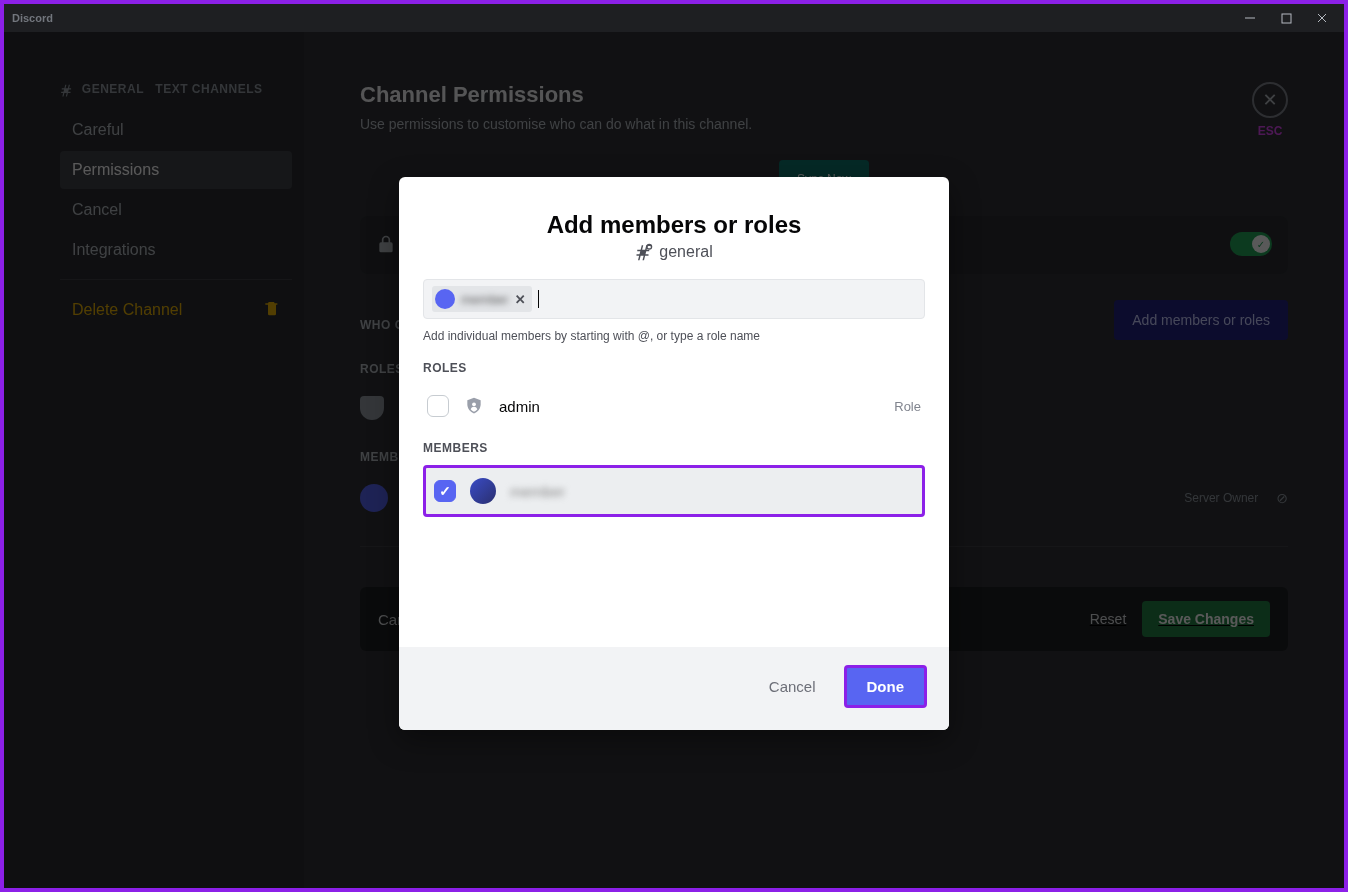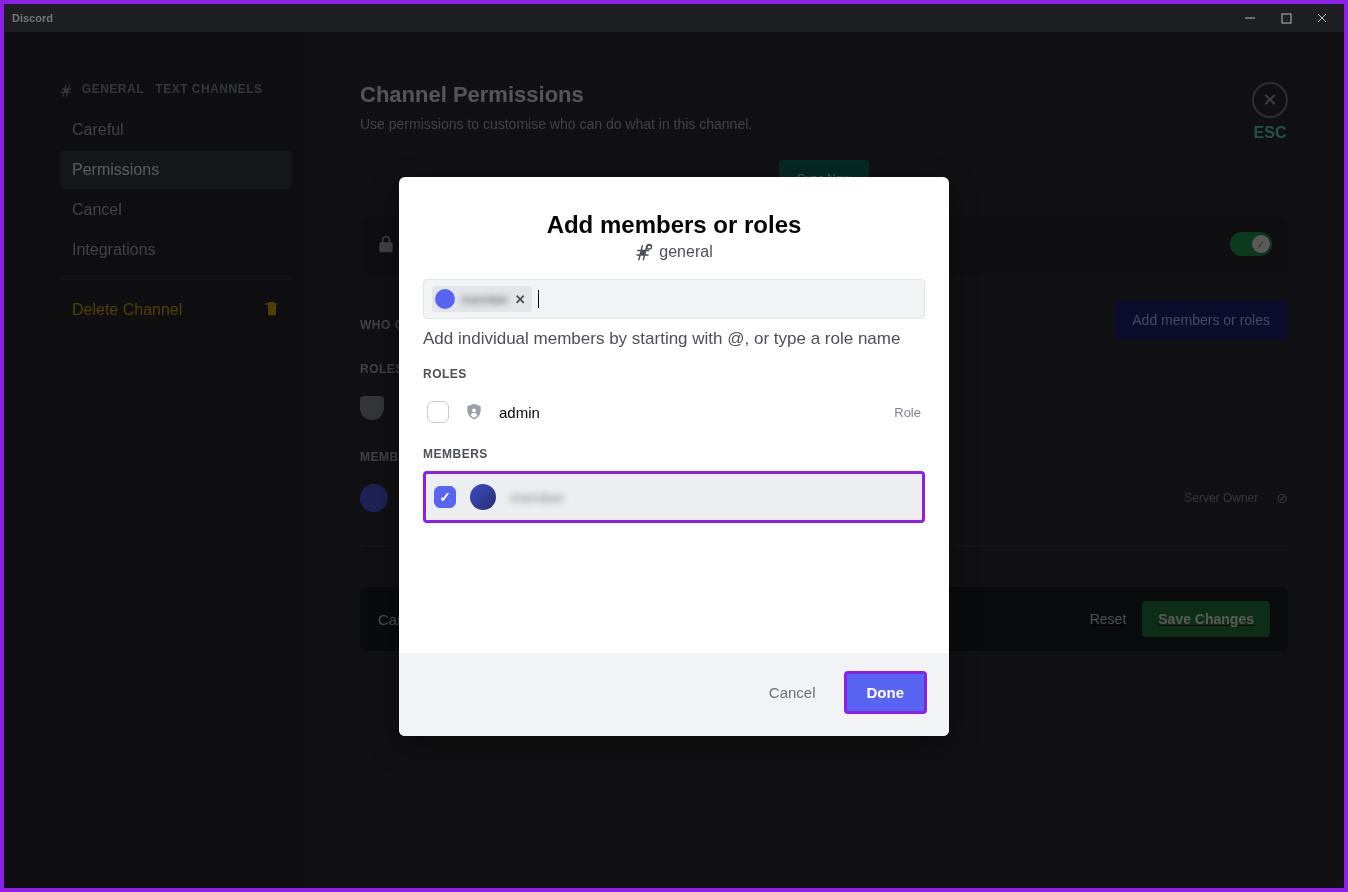--- a/index.html
+++ b/index.html
@@ -15,21 +15,21 @@
 .sidebar-header .hash-icon { vertical-align: middle; margin-right: 4px; }
 .sidebar-item { color: #b5bac1; font-size: 16px; padding: 10px 12px; border-radius: 4px; cursor: pointer; margin-bottom: 2px; }
 .sidebar-item.active { background: #404249; color: #fff; }
 .sidebar-divider { height: 1px; background: #3f4147; margin: 10px 0; }
 .sidebar-delete { display: flex; justify-content: space-between; align-items: center; color: #eab308; font-size: 16px; padding: 10px 12px; cursor: pointer; }
 .main { flex: 1; padding: 50px 56px 0 56px; position: relative; }
 .page-title { color: #f2f3f5; font-size: 22px; font-weight: 700; margin-bottom: 8px; }
 .page-subtitle { color: #b5bac1; font-size: 14px; margin-bottom: 28px; }
 .close-esc { position: absolute; top: 50px; right: 56px; text-align: center; cursor: pointer; }
 .close-circle { width: 36px; height: 36px; border: 2px solid #80848e; border-radius: 50%; display: flex; align-items: center; justify-content: center; color: #b5bac1; font-size: 18px; margin-bottom: 6px; }
-.esc-label { color: #5eead4; font-size: 16px; font-weight: 600; }
+.esc-label { color: #d946ef; font-size: 12px; font-weight: 600; }
 .sync-row { display: flex; justify-content: space-between; align-items: center; margin-bottom: 18px; }
 .sync-btn { background: #0f766e; color: #fff; border: none; padding: 12px 18px; border-radius: 4px; font-size: 12px; cursor: pointer; text-align: right; }
 .card { background: #2b2d31; border-radius: 8px; padding: 16px; margin-bottom: 24px; }
 .card-row { display: flex; align-items: flex-start; gap: 14px; }
 .lock-icon { color: #b5bac1; margin-top: 2px; }
 .card-text { flex: 1; color: #b5bac1; font-size: 14px; }
 .card-text-sub { color: #80848e; font-size: 12px; margin-top: 8px; }
 .toggle { width: 42px; height: 24px; background: #23a559; border-radius: 12px; display: flex; align-items: center; justify-content: flex-end; padding: 2px; }
 .toggle-knob { width: 18px; height: 18px; background: #fff; border-radius: 50%; display: flex; align-items: center; justify-content: center; color: #23a559; font-size: 10px; }
 .section-label { color: #b5bac1; font-size: 12px; font-weight: 700; letter-spacing: 0.5px; margin: 20px 0 10px; }
@@ -51,21 +51,21 @@
 .modal { width: 550px; background: #fff; border-radius: 6px; box-shadow: 0 10px 30px rgba(0,0,0,0.4); display: flex; flex-direction: column; overflow: hidden; }
 .modal-body { padding: 28px 24px 0 24px; }
 .modal-title { color: #060607; font-size: 24px; font-weight: 700; text-align: center; margin-top: 6px; margin-bottom: 4px; }
 .modal-channel { color: #4e5058; font-size: 16px; text-align: center; display: flex; align-items: center; justify-content: center; gap: 6px; margin-bottom: 18px; }
 .search-box { background: #f2f3f5; border: 1px solid #e3e5e8; border-radius: 4px; padding: 6px 8px; display: flex; align-items: center; flex-wrap: wrap; gap: 6px; }
 .chip { background: #e3e5e8; border-radius: 3px; padding: 3px 6px 3px 3px; display: flex; align-items: center; gap: 6px; font-size: 13px; color: #4e5058; }
 .chip-avatar { width: 20px; height: 20px; border-radius: 50%; background: #5865f2; }
 .chip-name { filter: blur(3px); color: #555; }
 .chip-x { cursor: pointer; font-weight: 700; color: #4e5058; }
 .search-input { border: none; outline: none; background: transparent; flex: 1; min-width: 40px; border-left: 1px solid #060607; padding-left: 3px; height: 18px; font-size: 14px; }
-.hint { color: #4e5058; font-size: 17px; margin: 10px 0 18px; }
+.hint { color: #4e5058; font-size: 12px; margin: 10px 0 18px; }
 .list-section-label { color: #4e5058; font-size: 12px; font-weight: 700; letter-spacing: 0.5px; margin-bottom: 10px; }
 .list-row { display: flex; align-items: center; gap: 14px; padding: 10px 4px; border-radius: 4px; cursor: pointer; }
 .list-row.highlighted { border: 3px solid #8c20e8; background: #eceef0; padding: 10px 8px; }
 .checkbox { width: 22px; height: 22px; border: 1px solid #c7ccd1; border-radius: 6px; background: #fff; }
 .checkbox.checked { background: #5865f2; border-color: #5865f2; display: flex; align-items: center; justify-content: center; color: #fff; font-size: 14px; font-weight: 700; }
 .role-shield { width: 22px; height: 22px; color: #9a9faa; display: flex; align-items: center; justify-content: center; }
 .list-name { color: #060607; font-size: 15px; }
 .list-meta { margin-left: auto; color: #80848e; font-size: 13px; }
 .list-avatar { width: 26px; height: 26px; border-radius: 50%; background: linear-gradient(135deg,#3a4cc6,#2a2f6f); }
 .blurred-name { filter: blur(3px); color: #888; }

